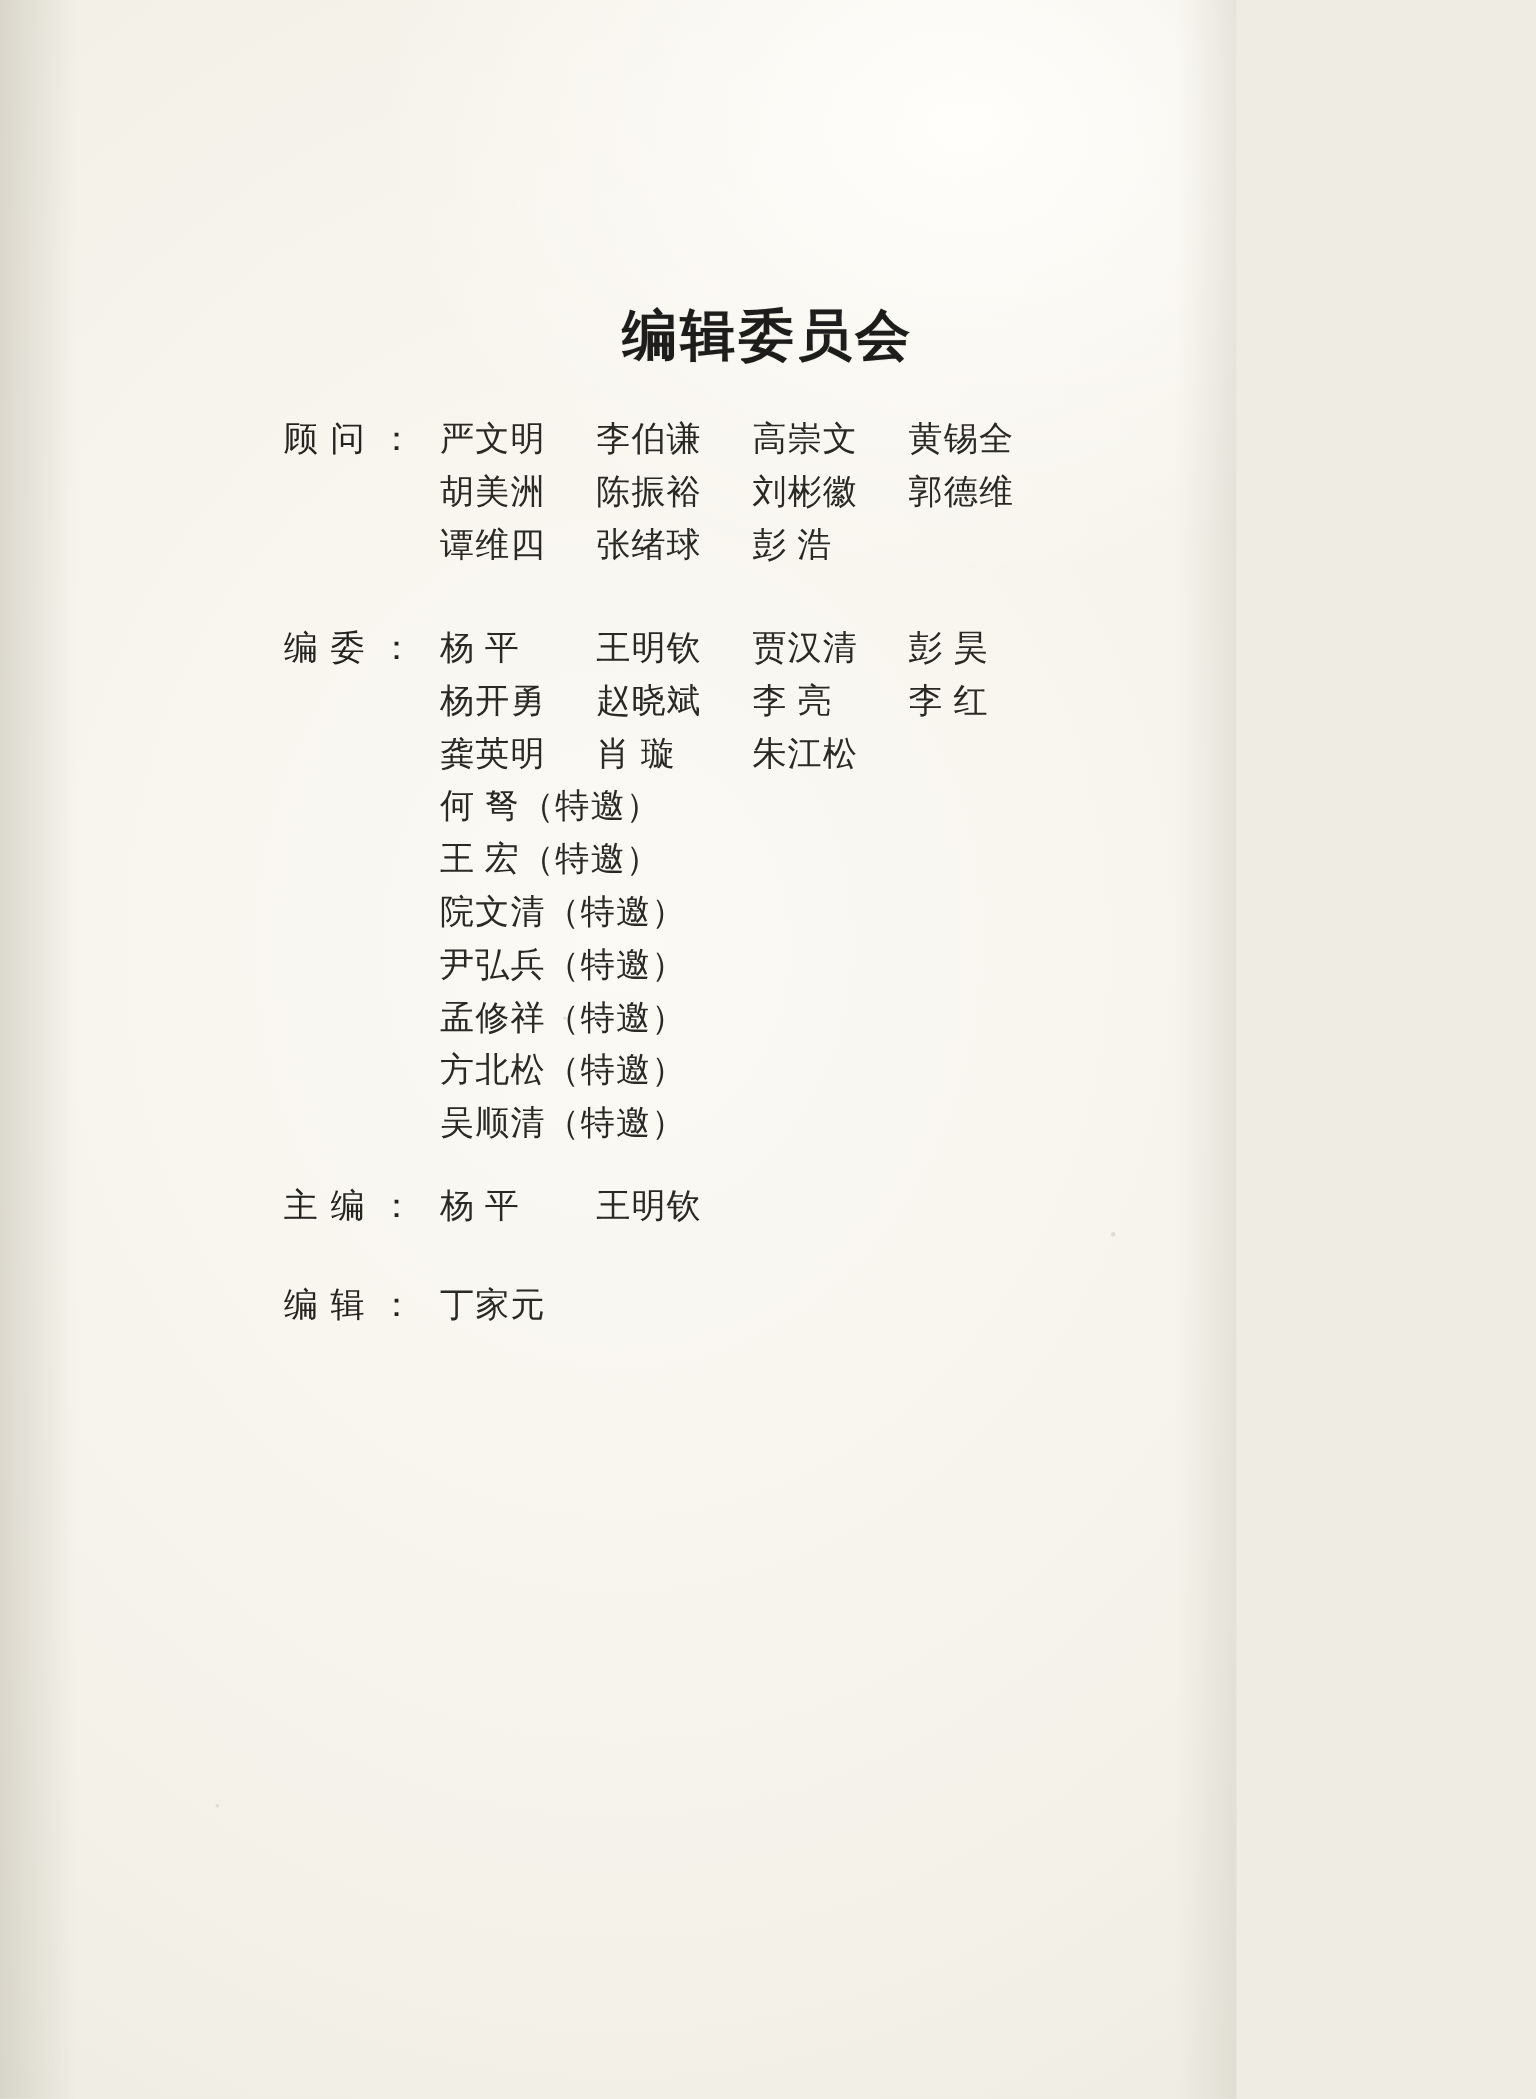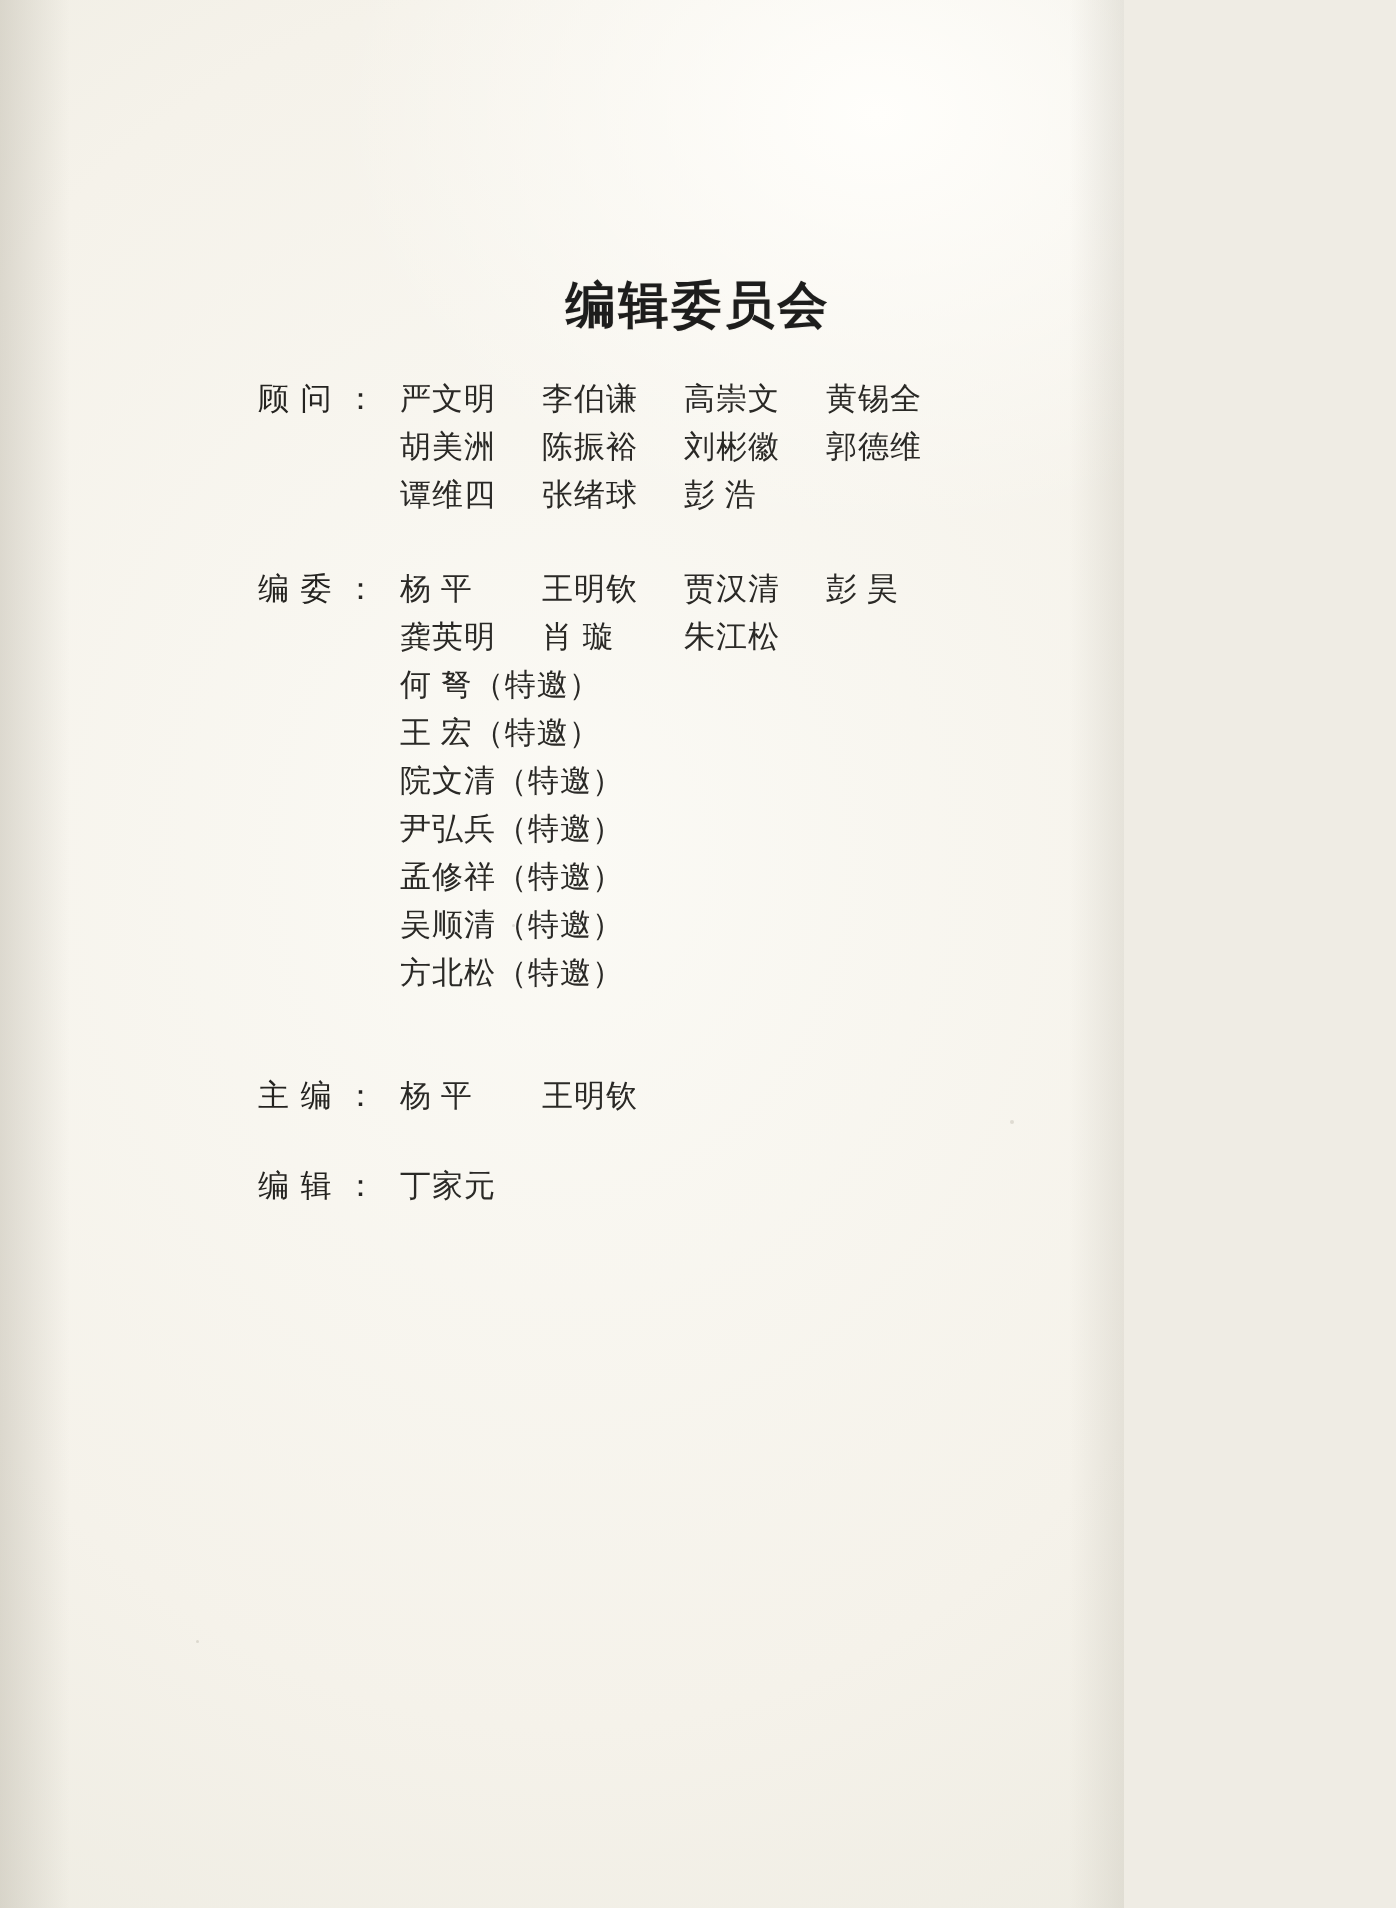--- a/index.html
+++ b/index.html
@@ -165,20 +165,29 @@
         <div class="names">
           <div class="name">杨 平</div>
           <div class="name">王明钦</div>
           <div class="name">贾汉清</div>
           <div class="name">彭 昊</div>
         </div>
       </div>
       <div class="row">
         <div class="label"></div>
         <div class="names">
+          <div class="name">杨开勇</div>
+          <div class="name">赵晓斌</div>
+          <div class="name">李 亮</div>
+          <div class="name">李 红</div>
+        </div>
+      </div>
+      <div class="row">
+        <div class="label"></div>
+        <div class="names">
           <div class="name">龚英明</div>
           <div class="name">肖 璇</div>
           <div class="name">朱江松</div>
         </div>
       </div>
       <div class="row">
         <div class="label"></div>
         <div class="names">
           <div class="note">何 弩（特邀）</div>
         </div>
@@ -203,27 +212,27 @@
       </div>
       <div class="row">
         <div class="label"></div>
         <div class="names">
           <div class="note">孟修祥（特邀）</div>
         </div>
       </div>
       <div class="row">
         <div class="label"></div>
         <div class="names">
+          <div class="note">方北松（特邀）</div>
+        </div>
+      </div>
+      <div class="row">
+        <div class="label"></div>
+        <div class="names">
           <div class="note">吴顺清（特邀）</div>
-        </div>
-      </div>
-      <div class="row">
-        <div class="label"></div>
-        <div class="names">
-          <div class="note">方北松（特邀）</div>
         </div>
       </div>
     </div>
 
     <div class="block" style="top:1075px;">
       <div class="row">
         <div class="label">
           <span class="lch">主</span>
           <span class="lch">编</span>
           <span class="colon">：</span>

